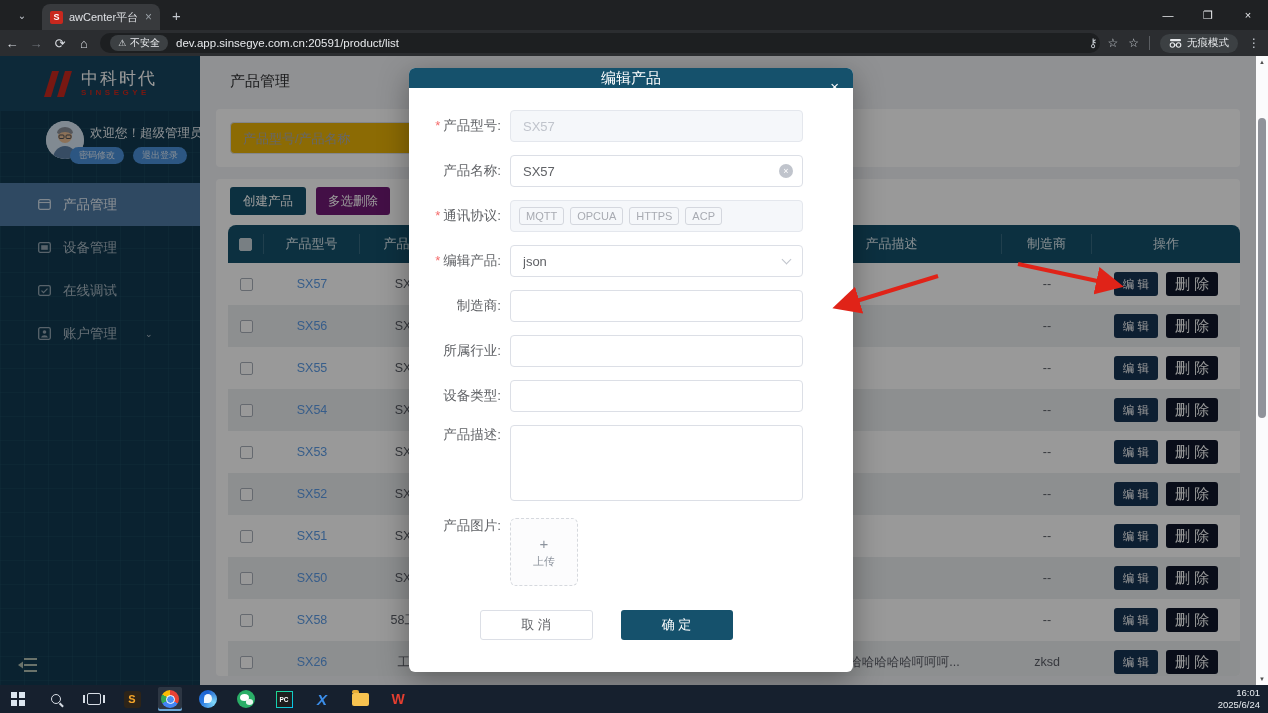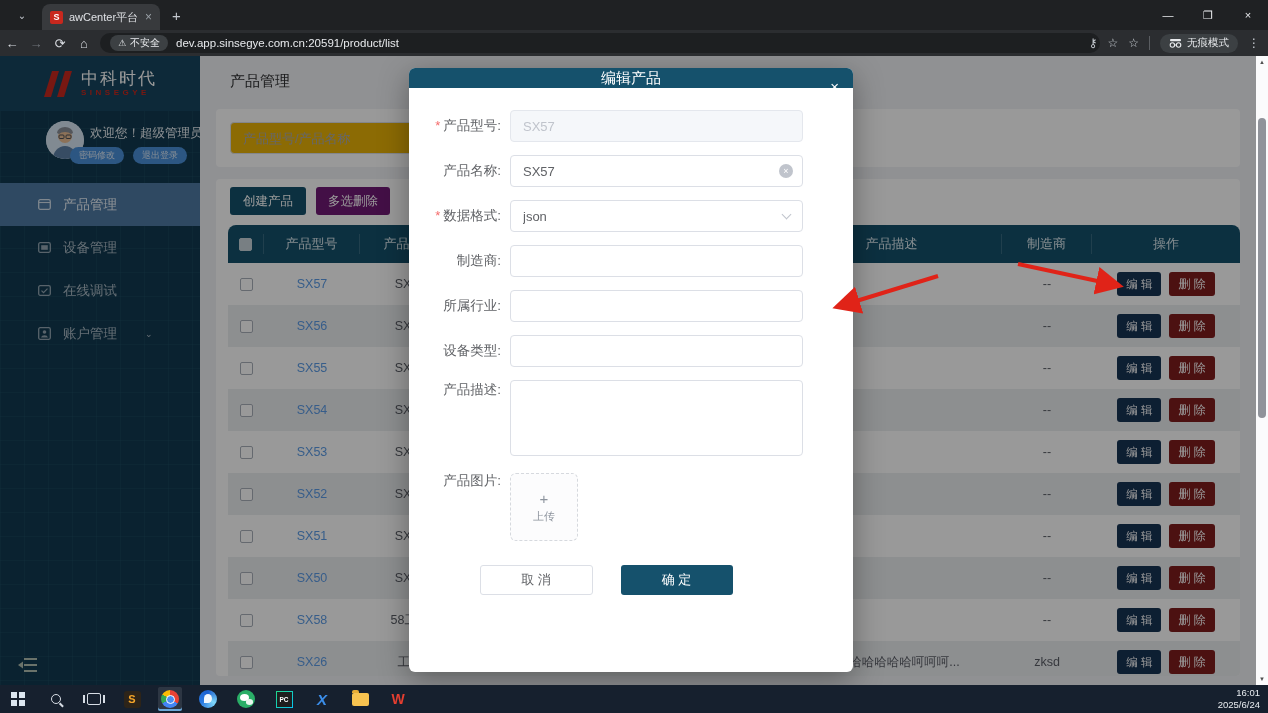--- a/index.html
+++ b/index.html
@@ -93,22 +93,22 @@
   .c-name  { width:100px; flex:none; }
   .c-fill  { flex:1; }
   .c-desc  { width:220px; flex:none; }
   .c-mfr   { width:90px; flex:none; }
   .c-ops   { width:148px; flex:none; gap:8px; }
   .cb { width:13px; height:13px; border:1px solid #a9b0ba; border-radius:2px; background:#fff; }
   .cb.head { background:#c9d4da; border-color:#c9d4da; }
   .link { color:#5c9ce6; text-decoration:none; font-size:12.5px; }
   .btn-edit { height:24px; padding:0 9px; background:#173454; color:#fff; border:none;
     border-radius:3px; font-size:11.5px; }
-  .btn-del { height:24px; padding:0 9px; background:#7f1d1d; color:#fff; border:none;
-    border-radius:3px; font-size:12px; }
+  .btn-del { height:24px; padding:0 9px; background:#0f172a; color:#fff; border:none;
+    border-radius:3px; font-size:15px; }
 
   
   .overlay { position:absolute; left:0; top:0; right:12px; bottom:0; background:rgba(0,0,0,0.4); z-index:50; }
   .modal { position:absolute; left:409px; top:12px; width:444px; height:604px; background:#fff;
     border-radius:6px; box-shadow:0 8px 30px rgba(0,0,0,0.35); z-index:60; }
   .modal-head { height:20px; background:#15516c; border-radius:6px 6px 0 0; display:flex;
     align-items:center; justify-content:center; position:relative; }
   .modal-title { color:#fff; font-size:15px; }
   .modal-close { position:absolute; right:14px; top:0; height:36px; display:flex; align-items:center;
     color:#fff; font-size:15px; }
@@ -521,21 +521,32 @@
           <div class="mctl"><input class="inp" disabled="" value="SX57" style=""></div>
         </div>
         <div class="mrow">
           <div class="mlabel">产品名称:</div>
           <div class="mctl">
             <input class="inp" value="SX57" style="">
             <span class="clear-ic">×</span>
           </div>
         </div>
         <div class="mrow">
-          <div class="mlabel req">数据格式:</div>
+          <div class="mlabel req">通讯协议:</div>
+          <div class="mctl">
+            <div class="tags-box">
+              <span class="tag">MQTT</span>
+              <span class="tag">OPCUA</span>
+              <span class="tag">HTTPS</span>
+              <span class="tag">ACP</span>
+            </div>
+          </div>
+        </div>
+        <div class="mrow">
+          <div class="mlabel req">编辑产品:</div>
           <div class="mctl">
             <input class="inp" readonly="" value="json" style="">
             <span class="sel-chev"></span>
           </div>
         </div>
         <div class="mrow">
           <div class="mlabel">制造商:</div>
           <div class="mctl"><input class="inp" value="" style=""></div>
         </div>
         <div class="mrow">

